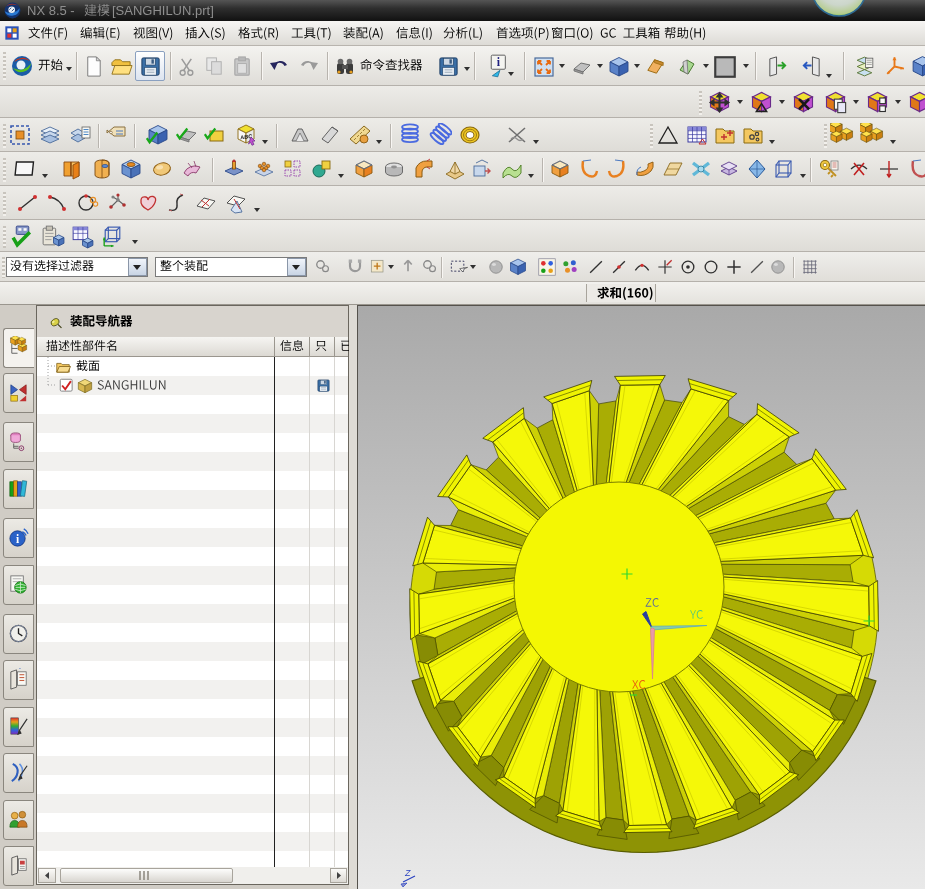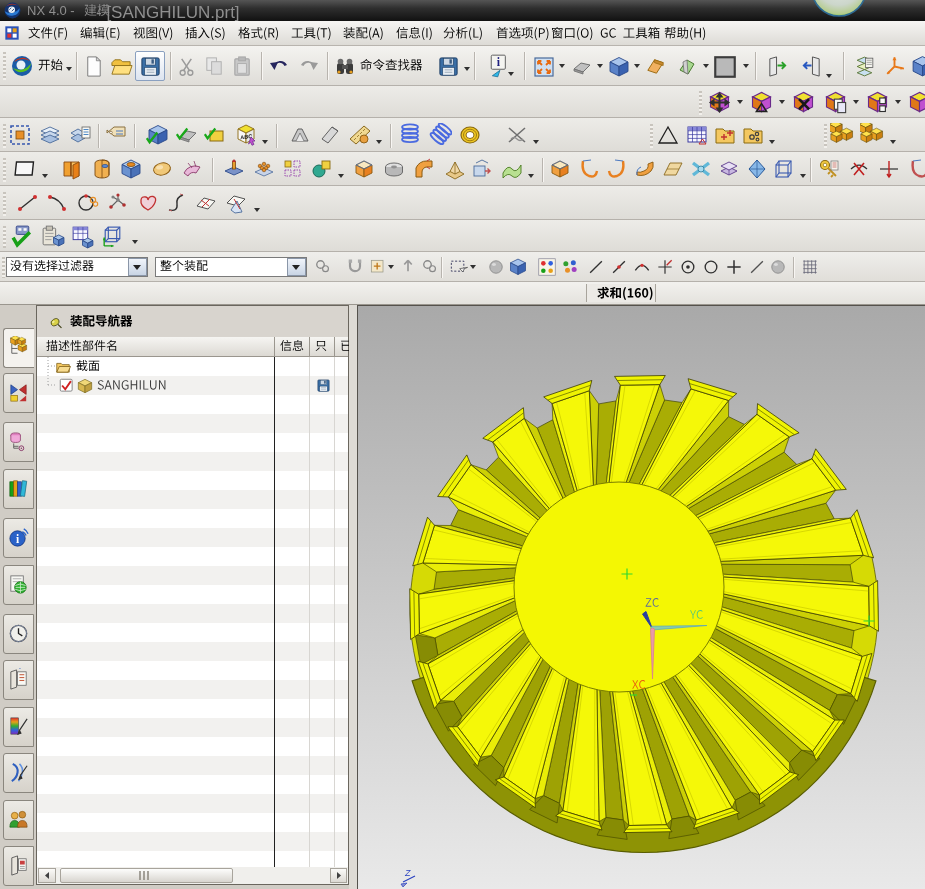--- a/index.html
+++ b/index.html
@@ -21,28 +21,28 @@
           <stop offset="0.62" stop-color="#ccd6cb"></stop>
           <stop offset="0.85" stop-color="#b4cc8c"></stop>
           <stop offset="0.95" stop-color="#58b81c"></stop>
           <stop offset="1" stop-color="#3c9a14"></stop>
         </radialGradient>
       </defs>
       <circle cx="33" cy="29" r="27" fill="url(#orb)" stroke="#2e6a94" stroke-width="1.6"></circle>
       <ellipse cx="33" cy="22" rx="20" ry="12" fill="#ffffff" opacity="0.45"></ellipse>
     </svg>
   </div>
-<div class="abs" style="left:27px;top:3px;font-size:13px;color:#8f8f8f">NX 4.0 - </div>
+<div class="abs" style="left:27px;top:3px;font-size:13px;color:#8f8f8f">NX 8.5 - </div>
 <svg style="position:absolute;left:84px;top:4px;overflow:visible" width="26" height="16">
     <g fill="#8f8f8f" transform="translate(0,10.92) scale(0.013000,-0.013000)">
       <path transform="translate(0,0)" d="M395 751V697H585V617H329V563H585V480H388V425H585V343H379V291H585V206H337V152H585V46H649V152H937V206H649V291H898V343H649V425H873V563H945V617H873V751H649V838H585V751ZM649 563H812V480H649ZM649 617V697H812V617ZM98 399C98 409 122 422 136 429H263C250 336 229 255 202 187C174 229 151 280 133 343L81 323C105 242 136 178 174 127C137 59 92 5 39 -33C54 -42 79 -65 89 -78C138 -40 181 11 217 76C323 -27 469 -53 656 -53H934C938 -35 950 -5 961 9C913 8 695 8 658 8C485 8 344 31 245 133C286 225 316 340 332 480L294 490L281 488H185C236 564 288 659 335 757L291 785L270 775H65V714H243C202 624 150 538 132 514C112 482 88 458 70 454C79 441 93 413 98 399Z"></path>
       <path transform="translate(1000,0)" d="M465 420H826V342H465ZM465 546H826V470H465ZM734 838V753H574V838H510V753H358V695H510V616H574V695H734V616H799V695H944V753H799V838ZM402 597V291H608C604 260 600 231 593 204H337V146H572C534 64 461 8 311 -25C324 -38 341 -63 347 -79C522 -36 602 37 642 146H644C694 33 790 -43 922 -78C931 -61 950 -36 964 -23C847 1 757 60 709 146H942V204H659C666 231 670 260 674 291H891V597ZM179 839V644H52V582H179C151 444 93 279 34 194C46 178 63 149 71 130C111 192 149 291 179 394V-77H243V450C272 395 305 326 319 292L362 342C345 374 268 502 243 540V582H349V644H243V839Z"></path>
     </g>
   </svg>
-<div class="abs" style="left:96px;top:3px;font-size:17px;color:#8f8f8f">- [SANGHILUN.prt]</div>
+<div class="abs" style="left:104px;top:3px;font-size:13px;color:#8f8f8f">- [SANGHILUN.prt]</div>
 <div class="abs" style="left:0;top:21px;width:925px;height:25px;background:linear-gradient(180deg,#f6f5f3,#dddbd6);border-bottom:1px solid #b8b4ae"></div>
 <svg style="position:absolute;left:4px;top:25px" width="16" height="16" viewBox="0 0 24 24">
     <rect x="2" y="2" width="20" height="20" fill="#2a52b8"></rect>
     <rect x="5" y="5" width="6" height="6" fill="#fff"></rect>
     <rect x="13" y="5" width="6" height="6" fill="#e8a018"></rect>
     <rect x="5" y="13" width="6" height="6" fill="#e03030"></rect>
     <rect x="13" y="13" width="6" height="6" fill="#fff"></rect>
   </svg>
 <svg style="position:absolute;left:28px;top:27px;overflow:visible" width="40" height="16">
     <g fill="#000000" transform="translate(0,10.50) scale(0.012500,-0.012500)">

